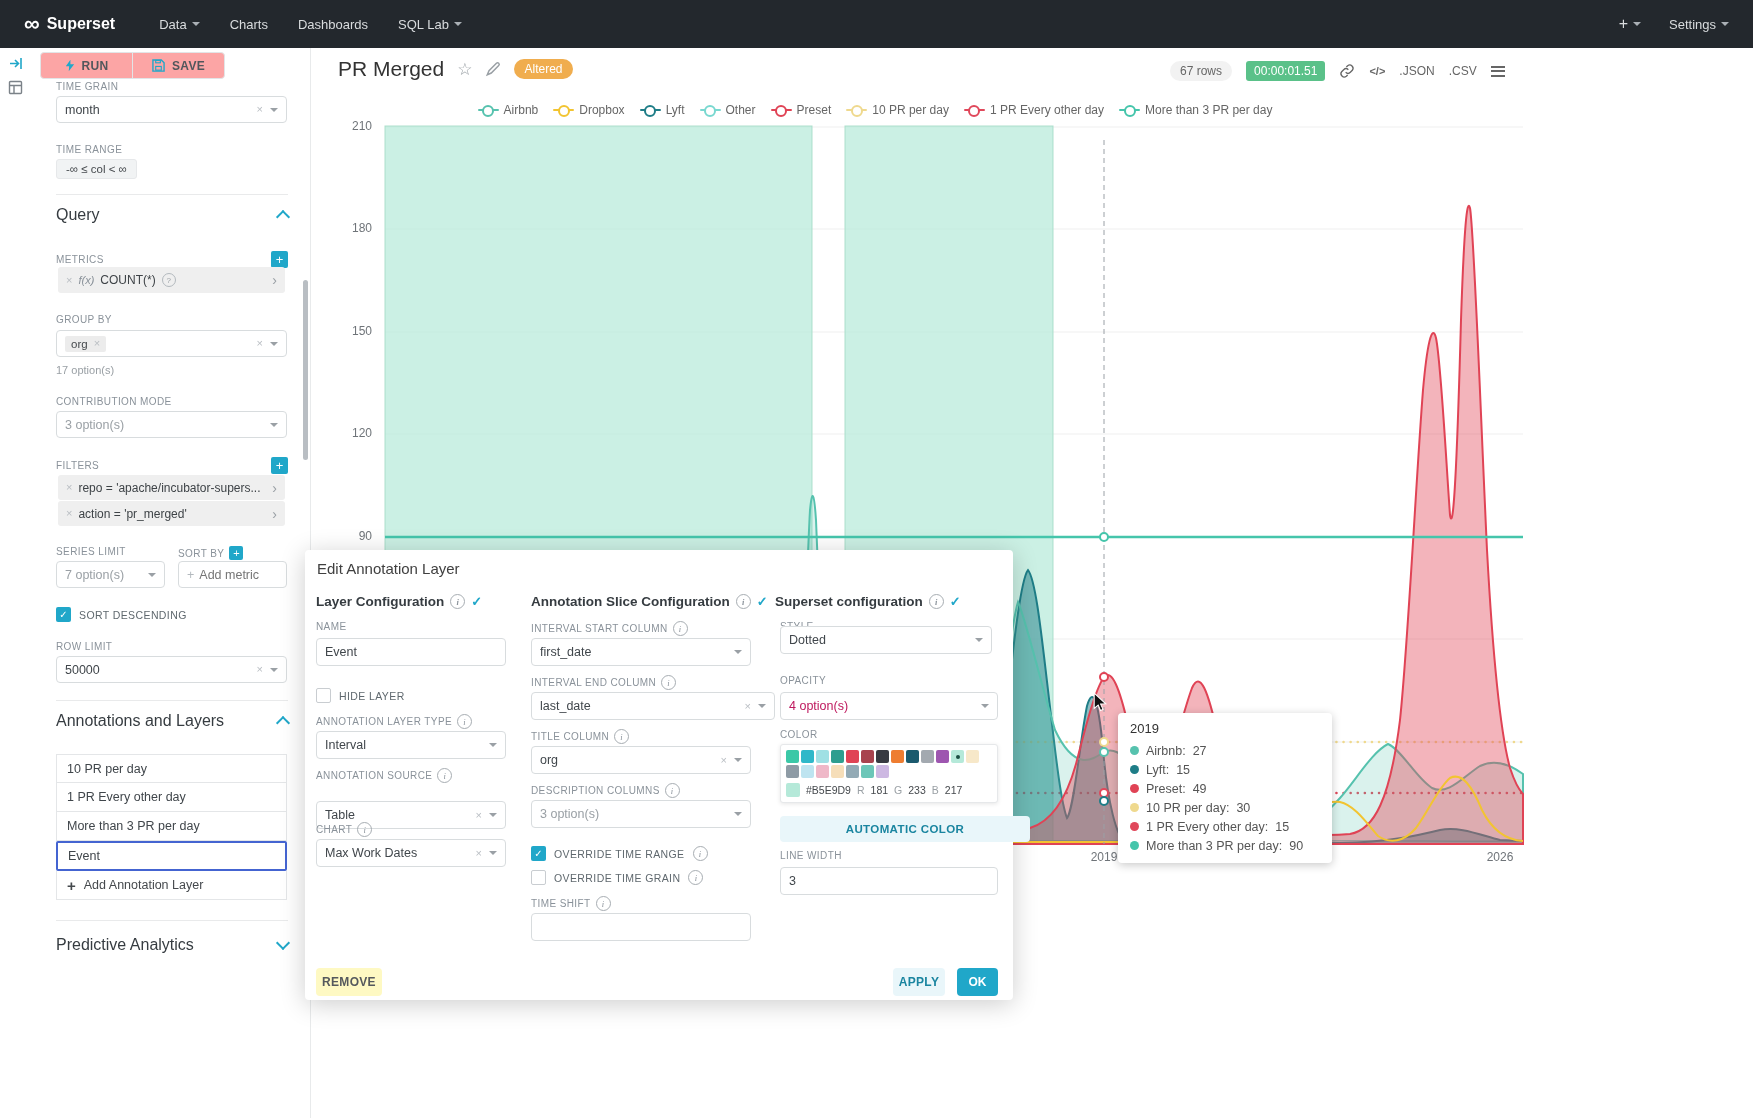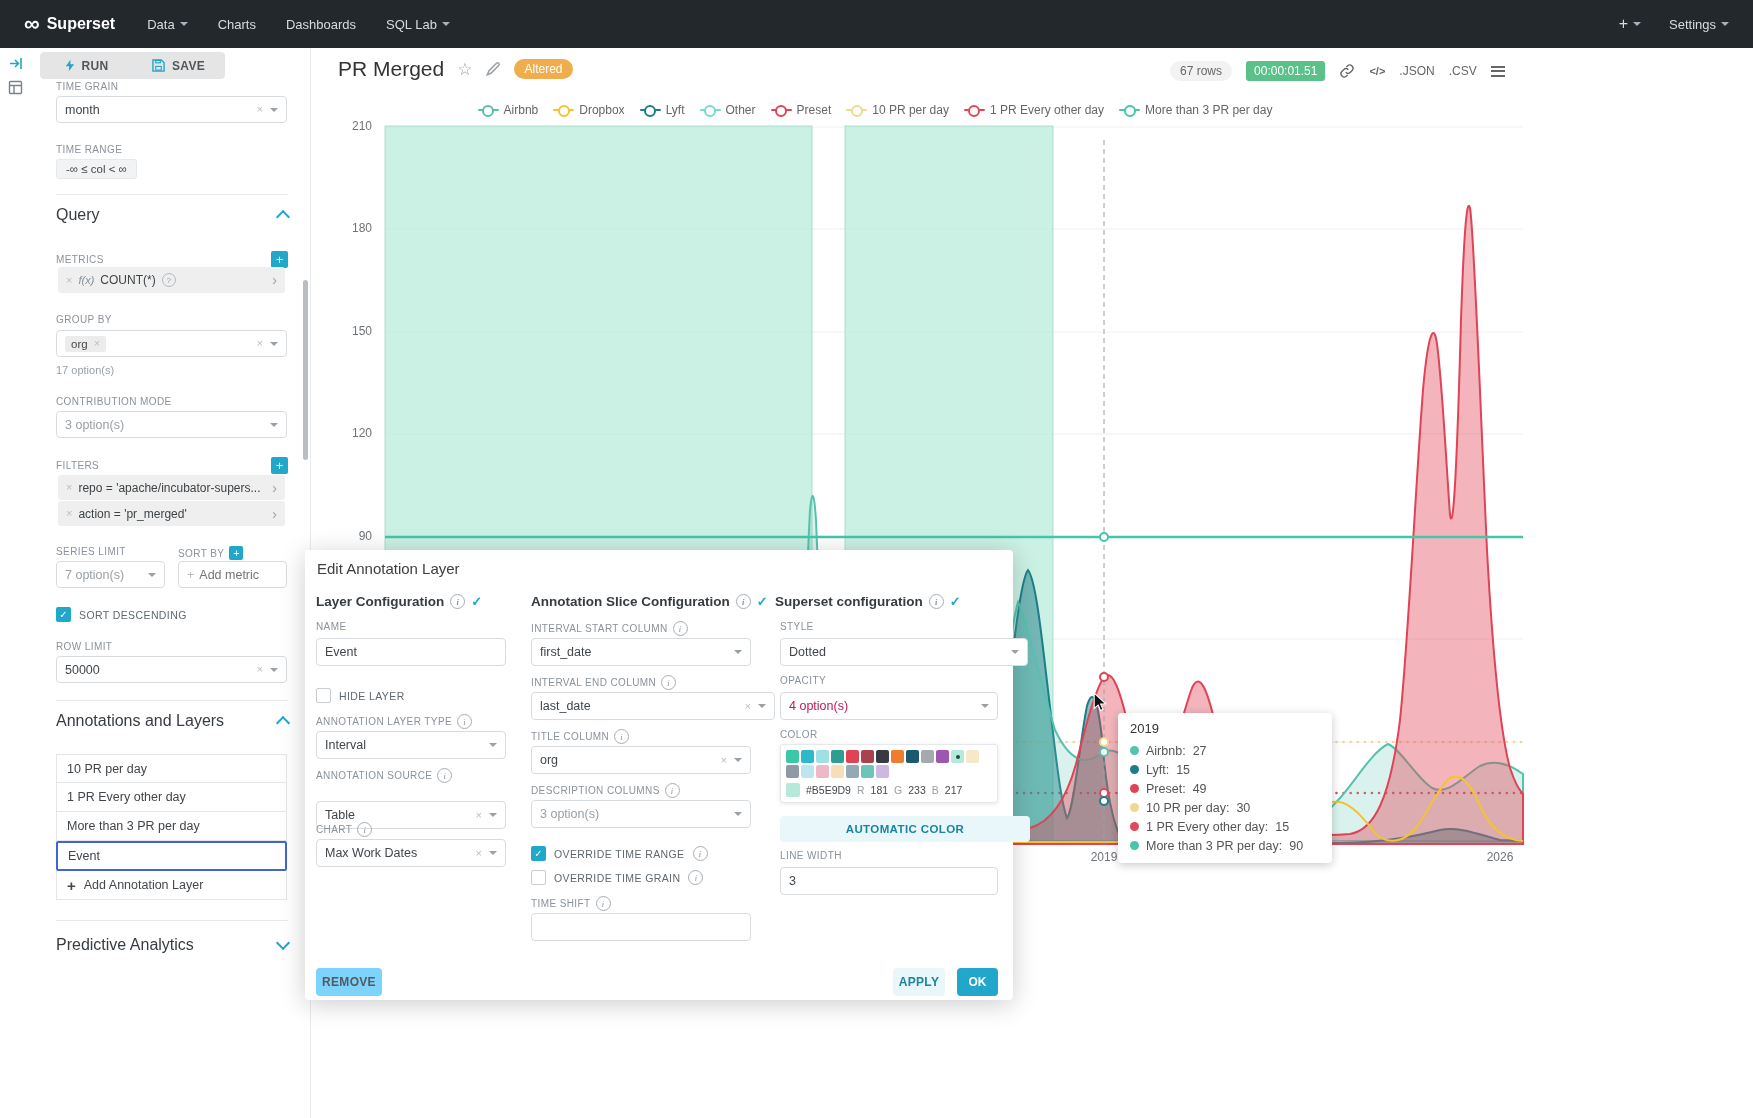--- a/index.html
+++ b/index.html
@@ -2,30 +2,30 @@
 <html><head>
 <meta charset="utf-8">
 <style>
   html,body{margin:0;padding:0}
   .app{position:relative;width:1753px;height:1118px;background:#fff;font-family:"Liberation Sans",sans-serif;overflow:hidden;color:#3b4045}
   .abs{position:absolute}
   
   .navbar{position:absolute;left:0;top:0;width:100%;height:48px;background:#23282d;display:flex;align-items:center;box-sizing:border-box;padding:0 24px;z-index:40}
   .brand{display:flex;align-items:center;gap:7px;color:#fff;font-weight:bold;font-size:16px}
   .inf{font-size:22px;line-height:1;color:#fff}
-  .navitems{display:flex;align-items:center;gap:30px;margin-left:32px}
+  .navitems{display:flex;align-items:center;gap:30px;margin-left:44px}
   .navitem{display:flex;align-items:center;gap:5px;color:#d9dcde;font-size:13px;cursor:pointer}
   .navright{margin-left:auto;display:flex;align-items:center;gap:28px}
   .tri{width:0;height:0;border-left:4px solid transparent;border-right:4px solid transparent;border-top:4.5px solid #9aa0a5;display:inline-block}
   .tri-light{border-top-color:#aab0b5}
   
   .iconstrip{position:absolute;left:0;top:48px;width:30px;bottom:0;background:#fff;border-right:1px solid #ebedee;z-index:5}
   
   .panel{position:absolute;left:30px;top:48px;width:280px;bottom:0;background:#fff;border-right:1px solid #e8eaeb;z-index:6}
-  .btngroup{display:flex;border:1px solid #e2e5e7;border-radius:4px;overflow:hidden;background:#e5e5e5}
+  .btngroup{display:flex;border:1px solid #e2e5e7;border-radius:4px;overflow:hidden;background:#fca5a5}
   .gbtn{flex:1;display:flex;align-items:center;justify-content:center;gap:7px;height:25px;font-size:12px;font-weight:bold;color:#51575c;letter-spacing:.3px;cursor:pointer}
   .gbtn + .gbtn{border-left:1px solid #e2e5e7}
   .label{font-size:10px;font-weight:500;color:#8a929a;letter-spacing:.4px;display:flex;align-items:center;gap:5px}
   .sel{display:flex;align-items:center;justify-content:space-between;background:#fff;border:1px solid #d8dcde;border-radius:4px;padding:0 8px;font-size:12.5px;color:#40464b;box-sizing:border-box;cursor:pointer}
   .selicons{display:flex;align-items:center;gap:7px}
   .x{color:#b9bec3;font-size:11px;line-height:1;cursor:pointer}
   .tag{display:inline-flex;align-items:center;gap:6px;background:#ececec;border-radius:2px;padding:2px 6px;font-size:11.5px;color:#45494d}
   .rangetag{display:inline-block;background:#f1f3f4;border:1px solid #e6e8ea;border-radius:3px;padding:3px 9px;font-size:11.5px;color:#45494d}
   .pill{background:#efefef;border-radius:3px;display:flex;align-items:center;gap:6px;padding:0 8px;font-size:12px;color:#3e4347;box-sizing:border-box}
   .fx{font-style:italic;color:#8a929a;font-size:11px}
@@ -81,21 +81,21 @@
   .mcheck{color:#20A7C9;font-size:13px;font-weight:bold}
   .info{width:13px;height:13px;border:1px solid #a7adb2;border-radius:50%;color:#8a929a;font-size:8.5px;font-style:italic;font-family:"Liberation Serif",serif;display:inline-flex;align-items:center;justify-content:center;flex:0 0 auto}
   .picker{border:1px solid #e6e8ea;border-radius:3px;box-shadow:0 1px 4px rgba(0,0,0,.1);padding:5px;box-sizing:border-box;background:#fff}
   .swrow{display:flex;gap:2px;margin-bottom:2px}
   .sw{width:13px;height:13px;border-radius:2px;position:relative;cursor:pointer}
   .swdot{position:absolute;left:4.5px;top:4.5px;width:4px;height:4px;border-radius:50%;background:#1b4f43}
   .hexrow{display:flex;align-items:center;gap:6px;margin-top:5px;font-size:10.5px;color:#45494d}
   .hexsw{width:14px;height:14px;border-radius:2px}
   .rgb-l{color:#9aa0a5}
   .autocolor{background:#e9f6fa;color:#1a85a0;font-size:11.5px;font-weight:bold;letter-spacing:.4px;display:flex;align-items:center;justify-content:center;border-radius:4px;cursor:pointer}
-  .btn-remove{background:#7dd3fc;color:#55595d;font-size:12px;font-weight:bold;display:flex;align-items:center;justify-content:center;border-radius:4px;cursor:pointer;letter-spacing:.3px}
+  .btn-remove{background:#fef9c3;color:#55595d;font-size:12px;font-weight:bold;display:flex;align-items:center;justify-content:center;border-radius:4px;cursor:pointer;letter-spacing:.3px}
   .btn-apply{background:#e9f6fa;color:#1a85a0;font-size:12px;font-weight:bold;display:flex;align-items:center;justify-content:center;border-radius:4px;cursor:pointer;letter-spacing:.3px}
   .btn-ok{background:#20A7C9;color:#fff;font-size:12px;font-weight:bold;display:flex;align-items:center;justify-content:center;border-radius:4px;cursor:pointer}
 </style>
 </head>
 <body>
 
 <div class="app">
 
   <div class="navbar">
     <div class="brand">
@@ -568,21 +568,21 @@
         <span class="info">i</span>
     </div>
     <input class="abs inp" style="left: 226px; top: 363px; width: 220px; height: 28px;" value="">
 
     <div class="abs mhead" style="left:470px;top:44px">
       <span>Superset configuration</span>
       <span class="info">i</span>
       <span class="mcheck">✓</span>
     </div>
     <div class="abs label" style="left:475px;top:71px">STYLE</div>
-    <div class="abs sel" style="left:475px;top:88px;width:248px;height:28px">
+    <div class="abs sel" style="left:475px;top:76px;width:212px;height:28px">
       <span>Dotted</span>
       <span class="tri"></span>
     </div>
     <div class="abs label" style="left:475px;top:125px">OPACITY</div>
     <div class="abs sel" style="left:475px;top:142px;width:218px;height:28px">
       <span style="color:#be185d">4 option(s)</span>
       <span class="tri"></span>
     </div>
     <div class="abs label" style="left:475px;top:179px">COLOR</div>
     <div class="abs picker" style="left:475px;top:194px;width:218px">

